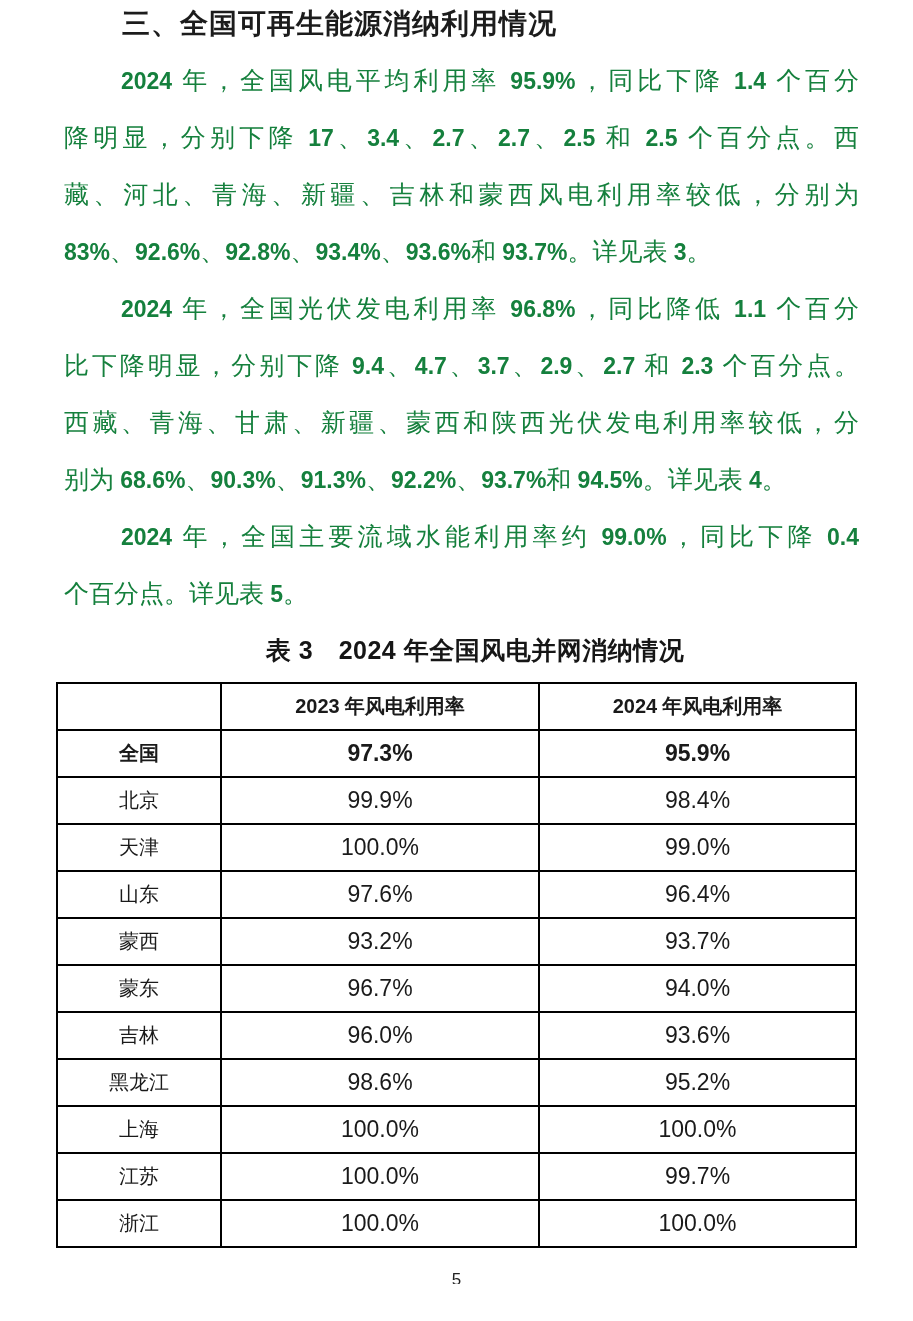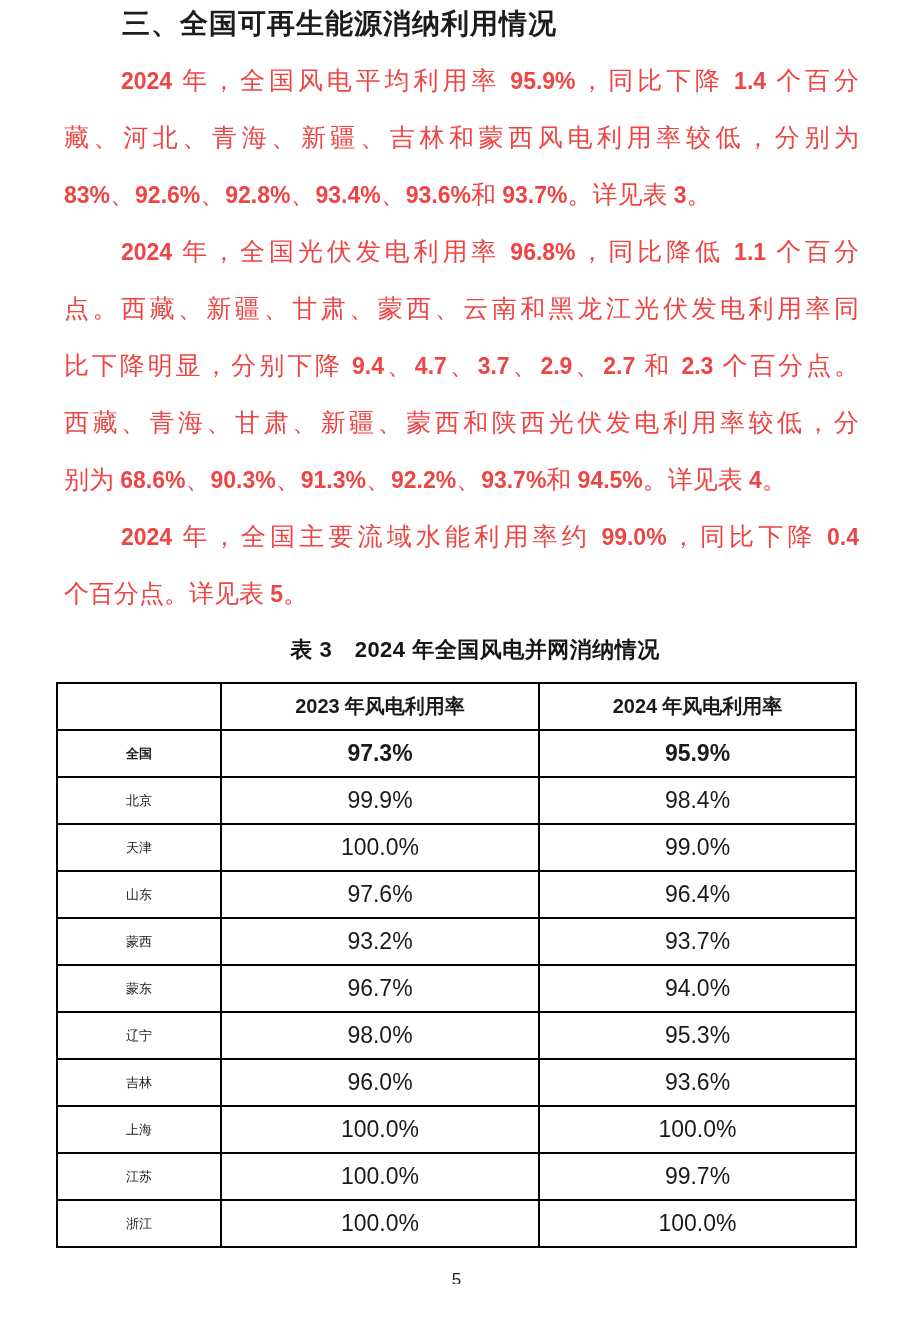--- a/index.html
+++ b/index.html
@@ -20,42 +20,42 @@
     font-weight: 700;
     font-size: 28px;
     line-height: 36px;
     color: #1c1c1c;
     letter-spacing: 1px;
   }
 
   .bodytext {
     margin: 10px 54px 0 64px;
     font-size: 25px;
-    color: #ef4444;
+    color: #15803d;
   }
   .line {
     height: 57px;
     line-height: 57px;
     text-align: justify;
     text-align-last: justify;
     overflow: hidden;
   }
   .line.indent { padding-left: 57px; }
   .line.last { text-align: left; text-align-last: auto; }
 
   .b { font-weight: 700; }
   .num { font-family: "Liberation Sans", "DejaVu Sans", sans-serif; }
   .bodytext .num { font-size: 23px; }
 
   .table-title {
     margin-top: 10px;
     text-align: center;
     font-family: "Liberation Sans", "DejaVu Sans", sans-serif;
     font-weight: 700;
-    font-size: 22px;
+    font-size: 25px;
     line-height: 36px;
     color: #161616;
     letter-spacing: 0.5px;
     margin-left: 37px;
   }
 
   table.data-table {
     margin: 14px 0 0 56px;
     width: 799px;
     border-collapse: collapse;
@@ -68,45 +68,45 @@
     padding: 8px;
     text-align: center;
     vertical-align: middle;
     overflow: hidden;
   }
   table.data-table th {
     font-weight: 700;
     font-size: 20px;
     font-family: "Liberation Serif", "DejaVu Serif", serif;
   }
-  td.region { font-size: 13px; font-family: Liberation Serif, serif; }
+  td.region { font-size: 20px; font-family: Liberation Serif, serif; }
   td.val    { font-size: 23px; font-family: "Liberation Sans", "DejaVu Sans", sans-serif; }
   tr.bold td { font-weight: 700; }
 
   .page-number {
     margin-top: 22px;
     text-align: center;
     font-family: "Liberation Sans", "DejaVu Sans", sans-serif;
     font-size: 17px;
     color: #222222;
   }
 </style>
 </head>
 <body>
 
 <div class="page">
 
   <div class="heading">三、全国可再生能源消纳利用情况</div>
 
   <div class="bodytext">
       <div class="line indent"><span class="b num">2024</span><span> 年，全国风电平均利用率 </span><span class="b num">95.9%</span><span>，同比下降 </span><span class="b num">1.4</span><span> 个百分</span></div>
+      <div class="line"><span>降明显，分别下降 </span><span class="b num">17</span><span>、</span><span class="b num">3.4</span><span>、</span><span class="b num">2.7</span><span>、</span><span class="b num">2.7</span><span>、</span><span class="b num">2.5</span><span> 和 </span><span class="b num">2.5</span><span> 个百分点。西</span></div>
       <div class="line"><span>藏、河北、青海、新疆、吉林和蒙西风电利用率较低，分别为</span></div>
       <div class="line last"><span class="b num">83%</span><span>、</span><span class="b num">92.6%</span><span>、</span><span class="b num">92.8%</span><span>、</span><span class="b num">93.4%</span><span>、</span><span class="b num">93.6%</span><span>和 </span><span class="b num">93.7%</span><span>。详见表 </span><span class="b num">3</span><span>。</span></div>
       <div class="line indent"><span class="b num">2024</span><span> 年，全国光伏发电利用率 </span><span class="b num">96.8%</span><span>，同比降低 </span><span class="b num">1.1</span><span> 个百分</span></div>
-      <div class="line"><span>点。西藏、新疆、甘肃、蒙西、云南和黑龙江光伏发电利用率同</span></div>
       <div class="line"><span>比下降明显，分别下降 </span><span class="b num">9.4</span><span>、</span><span class="b num">4.7</span><span>、</span><span class="b num">3.7</span><span>、</span><span class="b num">2.9</span><span>、</span><span class="b num">2.7</span><span> 和 </span><span class="b num">2.3</span><span> 个百分点。</span></div>
       <div class="line"><span>西藏、青海、甘肃、新疆、蒙西和陕西光伏发电利用率较低，分</span></div>
       <div class="line last"><span>别为 </span><span class="b num">68.6%</span><span>、</span><span class="b num">90.3%</span><span>、</span><span class="b num">91.3%</span><span>、</span><span class="b num">92.2%</span><span>、</span><span class="b num">93.7%</span><span>和 </span><span class="b num">94.5%</span><span>。详见表 </span><span class="b num">4</span><span>。</span></div>
       <div class="line indent"><span class="b num">2024</span><span> 年，全国主要流域水能利用率约 </span><span class="b num">99.0%</span><span>，同比下降 </span><span class="b num">0.4</span></div>
       <div class="line last"><span>个百分点。详见表 </span><span class="b num">5</span><span>。</span></div>
     </div>
 
   <div class="table-title"><span class="b">表 </span><span class="b num">3</span><span class="b">　</span><span class="b num">2024</span><span class="b"> 年全国风电并网消纳情况</span></div>
 
   <table class="data-table">
@@ -147,28 +147,28 @@
           <td class="region">蒙西</td>
           <td class="val">93.2%</td>
           <td class="val">93.7%</td>
         </tr>
         <tr>
           <td class="region">蒙东</td>
           <td class="val">96.7%</td>
           <td class="val">94.0%</td>
         </tr>
         <tr>
-          <td class="region">辽宁</td>
-          <td class="val">98.0%</td>
-          <td class="val">95.3%</td>
-        </tr>
-        <tr>
           <td class="region">吉林</td>
           <td class="val">96.0%</td>
           <td class="val">93.6%</td>
+        </tr>
+        <tr>
+          <td class="region">黑龙江</td>
+          <td class="val">98.6%</td>
+          <td class="val">95.2%</td>
         </tr>
         <tr>
           <td class="region">上海</td>
           <td class="val">100.0%</td>
           <td class="val">100.0%</td>
         </tr>
         <tr>
           <td class="region">江苏</td>
           <td class="val">100.0%</td>
           <td class="val">99.7%</td>

